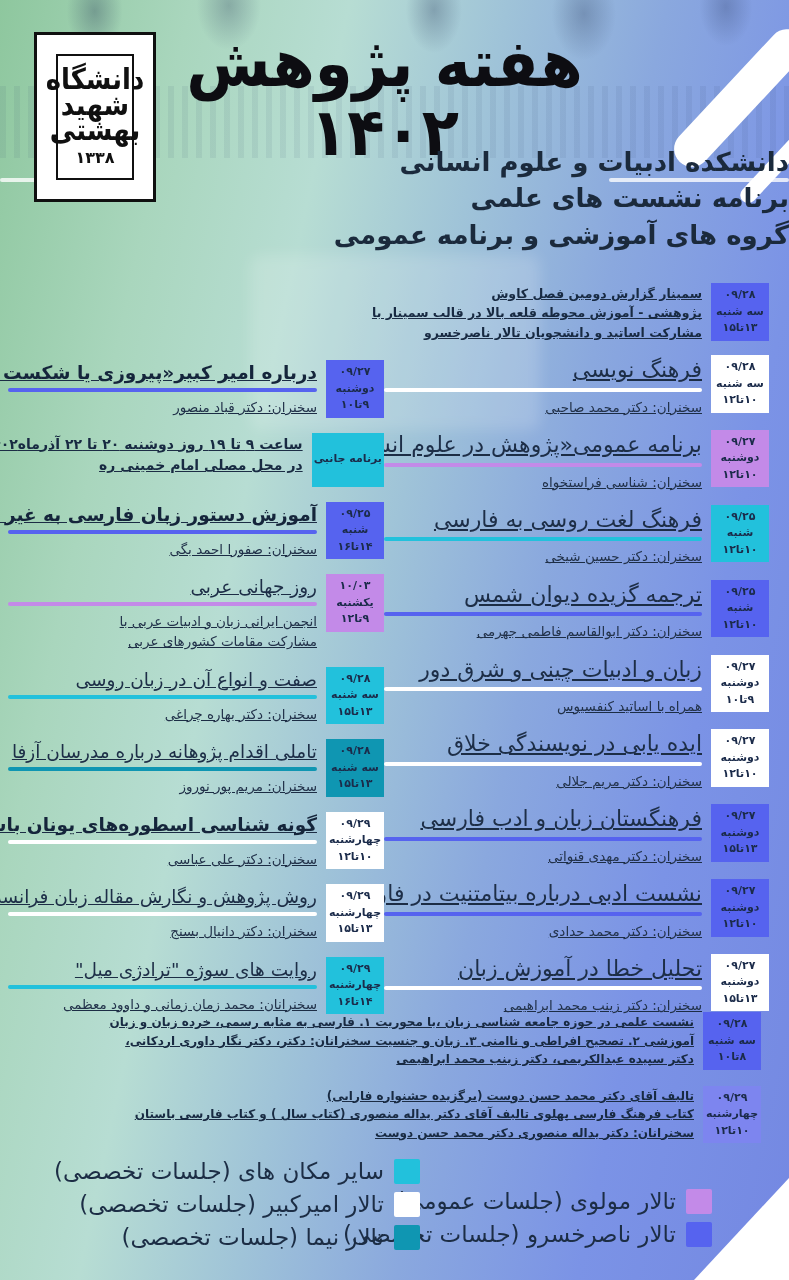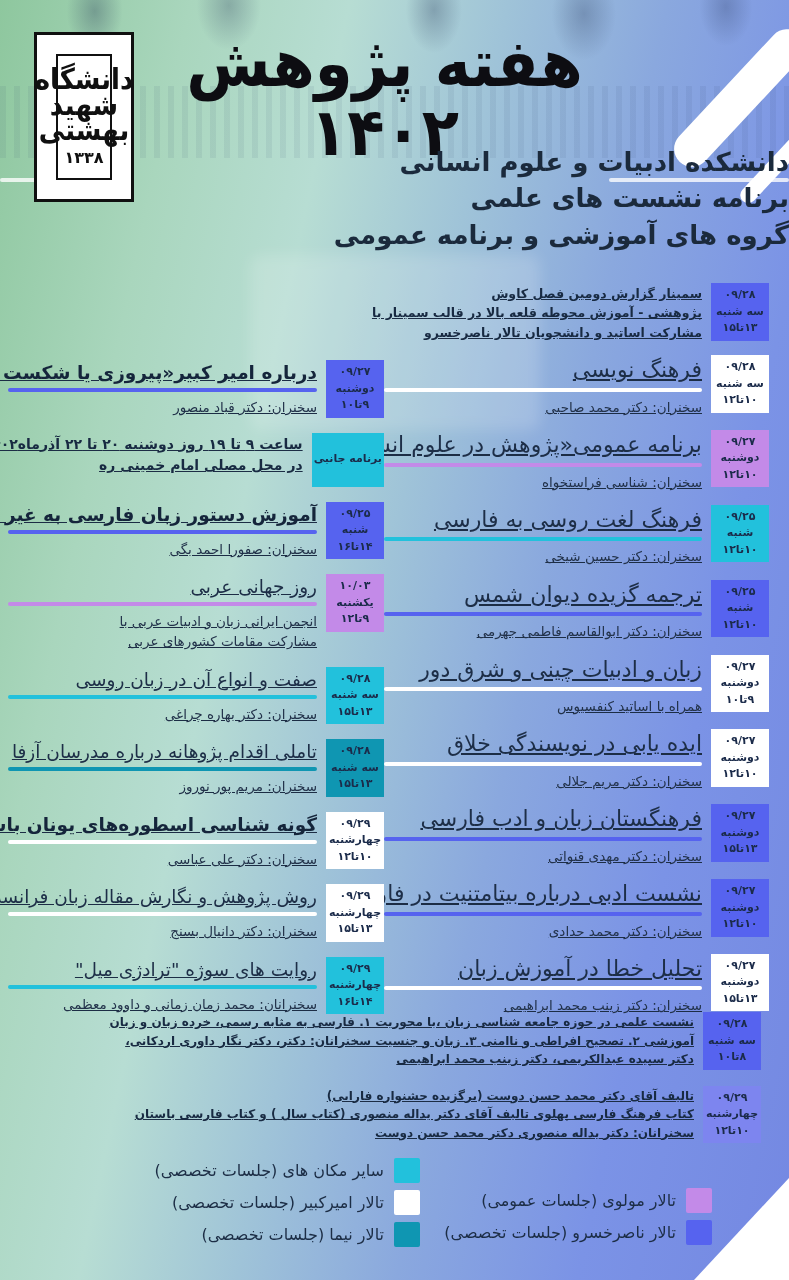--- a/index.html
+++ b/index.html
@@ -20,21 +20,21 @@
   .screenglow{position:absolute;left:250px;top:255px;width:290px;height:175px;background:rgba(255,255,255,.16);
     filter:blur(7px);border-radius:10px;pointer-events:none;}
   .stripe1{position:absolute;width:175px;height:36px;border-radius:18px;background:#fff;right:-38px;top:80px;transform:rotate(-47deg);}
   .stripe2{position:absolute;width:112px;height:16px;border-radius:8px;background:#fff;right:-48px;top:152px;transform:rotate(-47deg);}
   .corner{position:absolute;right:0;bottom:0;width:95px;height:102px;background:#fff;
     clip-path:polygon(100% 0,100% 100%,0 100%);}
   .flank{position:absolute;top:178px;height:4px;border-radius:2px;background:rgba(255,255,255,.78);}
   .flank.l{left:0;width:96px;}
   .flank.r{right:0;width:180px;}
   
-  .logo{position:absolute;left:34px;top:32px;width:100px;height:170px;background:#fff;border:3px solid #101010;
+  .logo{position:absolute;left:34px;top:32px;width:122px;height:170px;background:#fff;border:3px solid #101010;
     box-sizing:border-box;padding:19px;z-index:3;}
   .logo .inner{width:100%;height:100%;border:2px solid #101010;box-sizing:border-box;display:flex;flex-direction:column;
     align-items:center;justify-content:center;gap:0;}
   .logo .cal{font-weight:900;font-size:26px;line-height:.98;color:#101010;transform:scaleY(1.12);letter-spacing:-1px;}
   .logo .yr{font-size:16px;font-weight:700;color:#101010;margin-top:4px;}
   
   .title{position:absolute;top:34px;left:150px;right:170px;text-align:center;font-size:61px;font-weight:900;
     color:#0d0d12;letter-spacing:-2px;line-height:1.05;z-index:2;transform:scaleY(1.08);}
   .subtitles{position:absolute;top:144px;left:0;right:0;text-align:right;z-index:2;}
   .subtitles div{font-size:26px;font-weight:600;color:#1b2a3c;line-height:1.4;}
@@ -58,21 +58,21 @@
   #bottom-rows{position:absolute;top:1012px;right:28px;left:20px;z-index:2;display:flex;flex-direction:column;}
   #bottom-rows .card{margin-bottom:16px;}
   #bottom-rows .body{flex:0 1 auto;max-width:600px;}
   #bottom-rows .pline{font-size:12px;}
   
   .legend{position:absolute;z-index:2;display:flex;flex-direction:column;gap:7px;}
   #legend-right{right:77px;top:1188px;width:360px;}
   #legend-left{right:369px;top:1158px;width:330px;}
   .litem{display:flex;align-items:center;gap:10px;}
   .swatch{width:26px;height:25px;border-radius:2px;flex:0 0 26px;}
-  .llabel{font-size:16px;font-weight:500;color:#1c2d45;white-space:nowrap;}
+  .llabel{font-size:23px;font-weight:500;color:#1c2d45;white-space:nowrap;}
 </style>
 </head>
 <body>
 
 <div id="poster">
   <div class="ppl"></div>
   <div class="curtain"></div>
   <div class="screenglow"></div>
   <div class="stripe1"></div>
   <div class="stripe2"></div>

